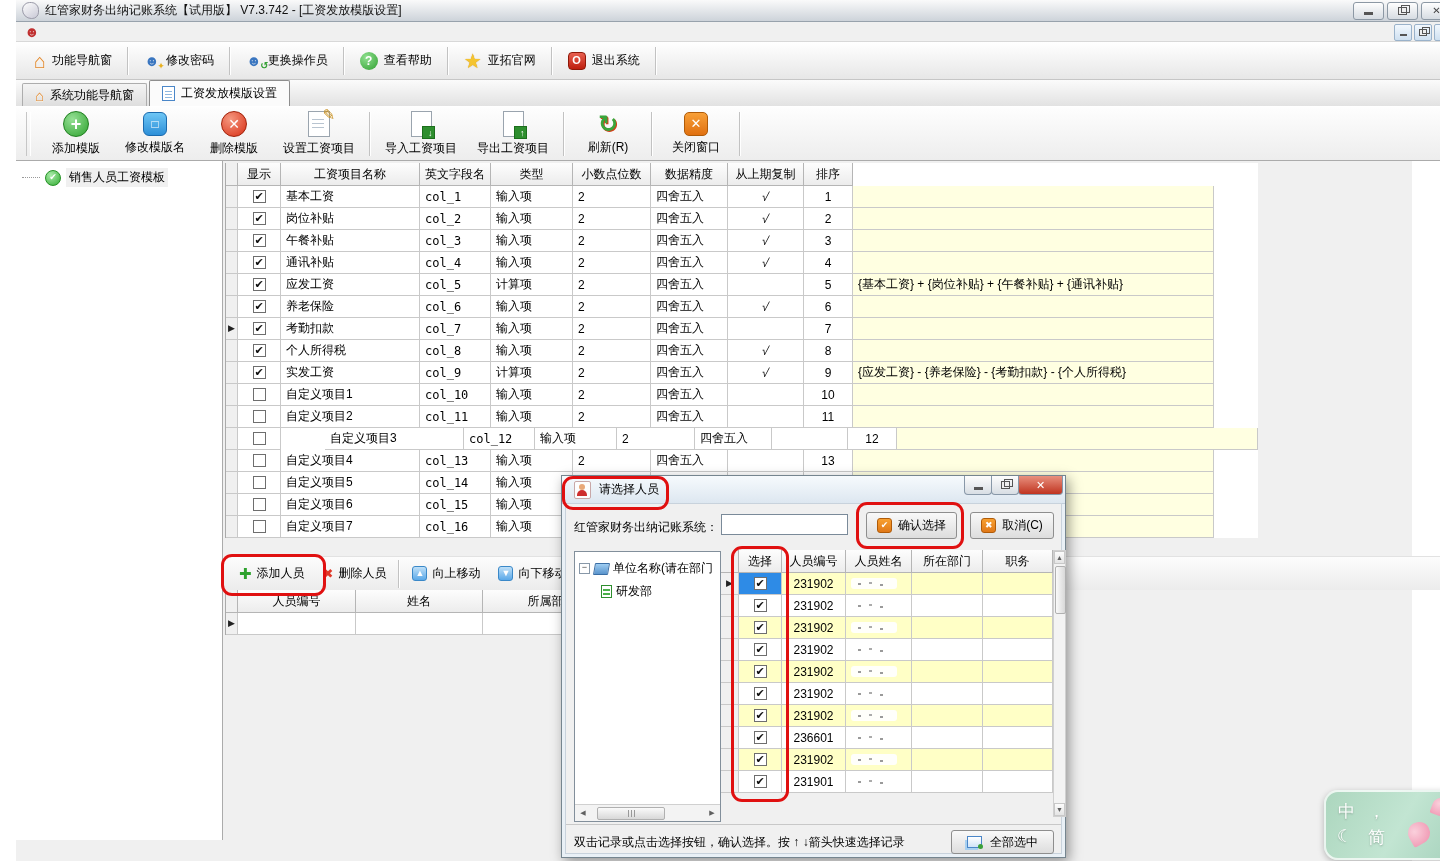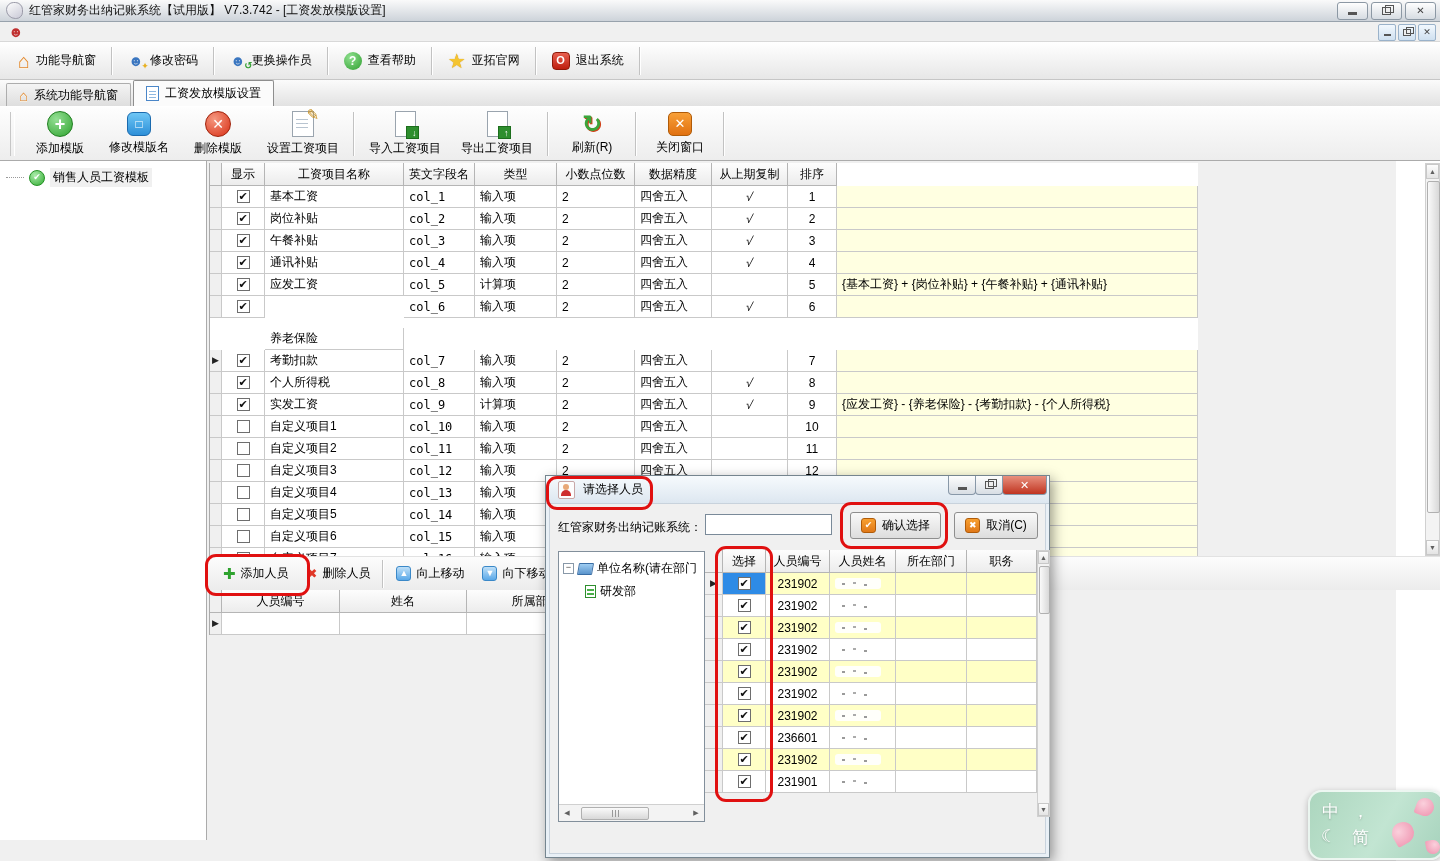--- a/index.html
+++ b/index.html
@@ -1,18 +1,18 @@
 <!DOCTYPE html>
 <html><head>
 <meta charset="utf-8">
 <style>
   html,body{margin:0;padding:0}
   body{width:1440px;height:861px;position:relative;overflow:hidden;
        font-family:"Liberation Sans","DejaVu Sans",sans-serif;font-size:12px;color:#000;background:#fff}
-  .screen{position:absolute;left:0;top:0;width:1396px;height:861px;background:#F0F0F0}
+  .screen{position:absolute;left:16px;top:0;width:1396px;height:861px;background:#F0F0F0}
   .abs{position:absolute}
   .flex{display:flex;align-items:center}
 
   
   .titlebar{position:absolute;left:0;top:0;width:1440px;height:22px;
     background:linear-gradient(#FAFAFA,#CDD3DA);border-bottom:1px solid #98A2AC;
     display:flex;align-items:center;padding:0 4px;box-sizing:border-box}
   .app-icon{width:15px;height:15px;border-radius:45% 45% 40% 55%;background:linear-gradient(145deg,#FDFDFD,#C9C9D6);
     border:1px solid #9A9AA8;margin:0 6px 0 2px}
   .titlebar .title{font-size:12px;color:#111}
@@ -383,21 +383,21 @@
         <div class="g-cell" style="width: 77px;">四舍五入</div>
         <div class="g-cell g-center" style="width: 76px;"></div>
         <div class="g-cell g-center" style="width: 49px;">5</div>
         <div class="g-cell g-formula" style="width: 361px;">{基本工资} + {岗位补贴} + {午餐补贴} + {通讯补贴}</div>
       </div>
       <div class="g-row">
         <div class="g-cell g-marker" style="width: 12px;"></div>
         <div class="g-cell g-center" style="width: 43px;">
           <span class="cb">✔</span>
         </div>
-        <div class="g-cell" style="width: 139px; margin-top: 32px;">养老保险</div>
+        <div class="g-cell" style="width: 139px;">养老保险</div>
         <div class="g-cell" style="font-family: &quot;DejaVu Sans Mono&quot;, monospace; width: 71px;">col_6</div>
         <div class="g-cell" style="width: 82px;">输入项</div>
         <div class="g-cell" style="width: 78px;">2</div>
         <div class="g-cell" style="width: 77px;">四舍五入</div>
         <div class="g-cell g-center" style="width: 76px;">
           <span class="tick">√</span>
         </div>
         <div class="g-cell g-center" style="width: 49px;">6</div>
         <div class="g-cell g-formula" style="width: 361px;"></div>
       </div>
@@ -475,21 +475,21 @@
         <div class="g-cell" style="width: 77px;">四舍五入</div>
         <div class="g-cell g-center" style="width: 76px;"></div>
         <div class="g-cell g-center" style="width: 49px;">11</div>
         <div class="g-cell g-formula" style="width: 361px;"></div>
       </div>
       <div class="g-row">
         <div class="g-cell g-marker" style="width: 12px;"></div>
         <div class="g-cell g-center" style="width: 43px;">
           <span class="cb"></span>
         </div>
-        <div class="g-cell" style="width: 139px;">自定义项目3</div>
+        <div class="g-cell" style="width: 139px; margin-left: 44px;">自定义项目3</div>
         <div class="g-cell" style="font-family: &quot;DejaVu Sans Mono&quot;, monospace; width: 71px;">col_12</div>
         <div class="g-cell" style="width: 82px;">输入项</div>
         <div class="g-cell" style="width: 78px;">2</div>
         <div class="g-cell" style="width: 77px;">四舍五入</div>
         <div class="g-cell g-center" style="width: 76px;"></div>
         <div class="g-cell g-center" style="width: 49px;">12</div>
         <div class="g-cell g-formula" style="width: 361px;"></div>
       </div>
       <div class="g-row">
         <div class="g-cell g-marker" style="width: 12px;"></div>
@@ -770,20 +770,27 @@
             <div class="g-cell" style="width: 71px;"></div>
             <div class="g-cell" style="width: 70px;"></div>
           </div>
         </div>
       <div class="vscroll" style="left:487px;top:46px;width:13px;height:267px">
         <div class="sb-arrow" style="top:0;height:13px">▲</div>
         <div class="sb-thumb" style="top:15px;height:46px;width:9px"></div>
         <div class="sb-arrow" style="bottom:0;height:13px">▼</div>
       </div>
 
+      <div class="abs" style="left:0;right:0;top:320px;bottom:0;border-top:1px solid #C8C8C8">
+        <span class="abs" style="left:8px;top:9px">双击记录或点击选择按钮，确认选择。按 ↑ ↓箭头快速选择记录</span>
+        <div class="btn" style="left:385px;top:5px;width:103px;height:24px">
+          <span class="ic-stack"></span>
+          <span>全部选中</span>
+        </div>
+      </div>
     </div>
   </div>
 
   <div class="annot" style="left:205px;top:554px;width:99px;height:36px"></div>
   <div class="annot" style="left:546px;top:476px;width:101px;height:28px"></div>
   <div class="annot" style="left:840px;top:502px;width:102px;height:41px"></div>
   <div class="annot" style="left:715px;top:546px;width:52px;height:250px"></div>
 
   <div class="ime">
     <span class="petal" style="right:8px;top:6px;width:18px;height:18px;transform:rotate(20deg)"></span>

